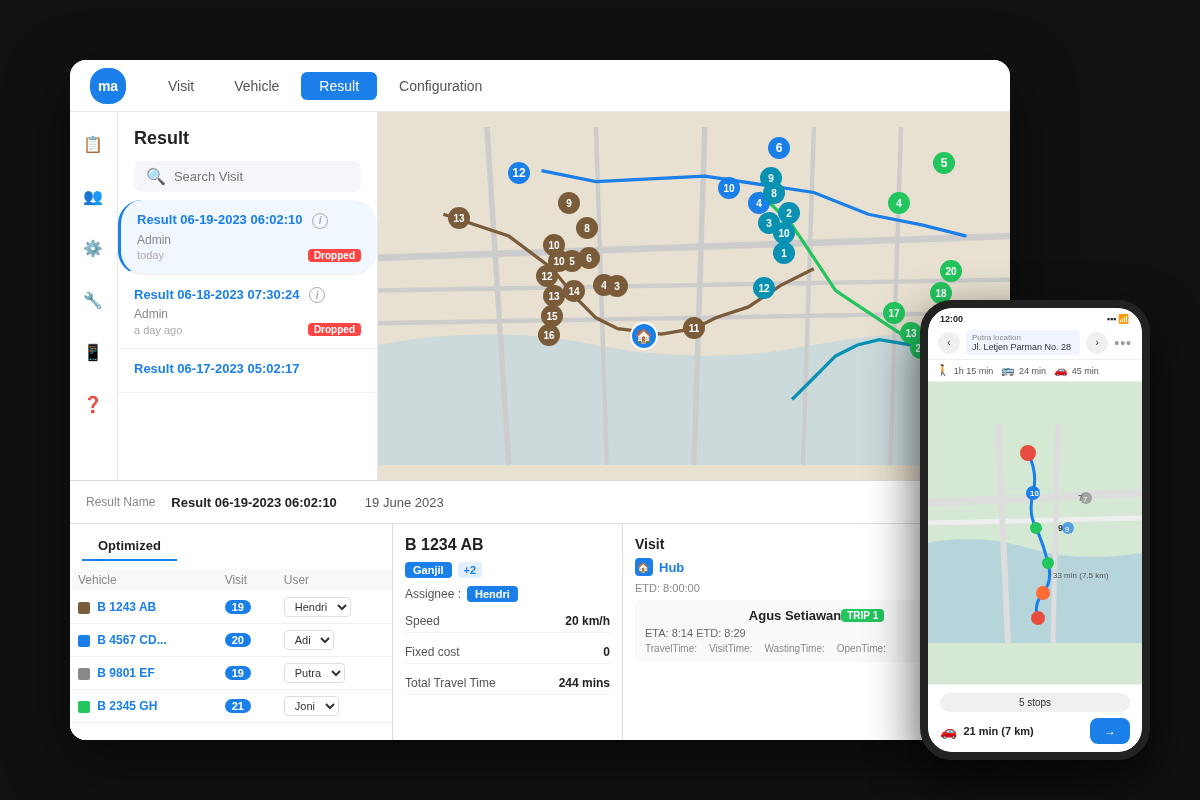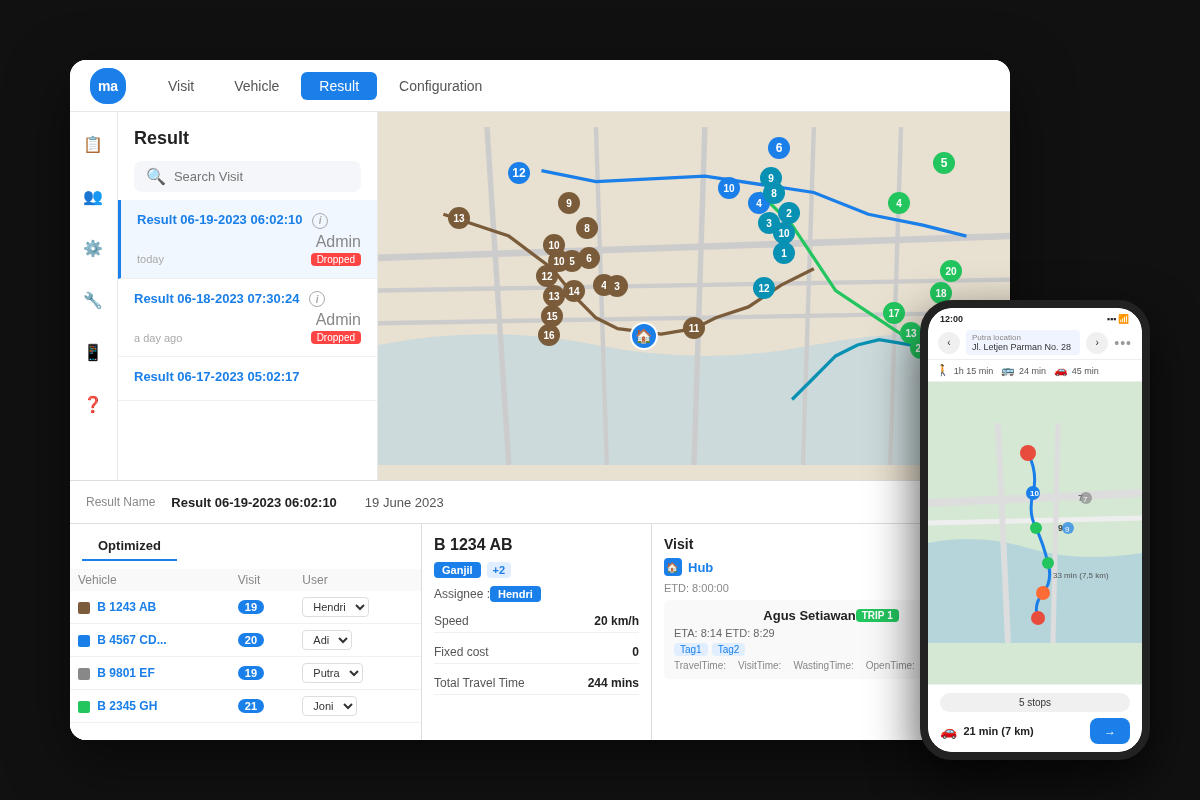--- a/index.html
+++ b/index.html
@@ -142,47 +142,47 @@
       width: 100%;
     }
     .result-item {
       padding: 12px 16px;
       border-bottom: 1px solid #f0f0f0;
       cursor: pointer;
     }
     .result-item.active {
       background: #f0f7ff;
       border-left: 3px solid #1a7fe8;
+      border-radius: 24px;
     }
     .result-item-title {
       font-size: 13px;
       font-weight: 600;
       color: #1a7fe8;
       margin-bottom: 4px;
     }
     .result-item-sub {
-      font-size: 16px;
+      font-size: 12px;
       color: #888;
       margin-bottom: 2px;
-      text-align: right;
     }
     .result-item-meta {
       display: flex;
       justify-content: space-between;
       align-items: center;
       font-size: 11px;
       color: #aaa;
     }
     .dropped-badge {
       background: #ff4444;
       color: #fff;
       border-radius: 4px;
       padding: 1px 6px;
       font-size: 10px;
-      font-weight: 400;
+      font-weight: 700;
     }
     .info-icon {
       display: inline-flex;
       align-items: center;
       justify-content: center;
       width: 16px;
       height: 16px;
       border-radius: 50%;
       border: 1.5px solid #aaa;
       color: #aaa;
@@ -277,21 +277,21 @@
     }
 
     .bottom-content {
       display: flex;
       flex: 1;
       overflow: hidden;
     }
 
     
     .optimized-panel {
-      width: 352px;
+      width: 323px;
       background: #fff;
       border-right: 1px solid #ddd;
       display: flex;
       flex-direction: column;
       padding: 8px 0;
       overflow: hidden;
     }
     .opt-tab {
       padding: 6px 16px;
       font-size: 13px;
@@ -385,21 +385,21 @@
       background: #e0eeff;
       color: #1a7fe8;
       border-radius: 4px;
       padding: 2px 6px;
       font-size: 11px;
       font-weight: 600;
     }
     .assignee-row {
       display: flex;
       align-items: center;
-      gap: 0;
+      gap: 6px;
       font-size: 12px;
       color: #555;
     }
     .assignee-badge {
       background: #1a7fe8;
       color: #fff;
       border-radius: 4px;
       padding: 2px 8px;
       font-size: 11px;
       font-weight: 600;
@@ -893,24 +893,20 @@
             <div class="hub-icon">🏠</div>
             <span>Hub</span>
           </div>
           <div class="etd-text">ETD: 8:00:00</div>
           <div class="person-card">
             <div class="person-header">
               <span class="person-name">Agus Setiawan</span>
               <span class="trip-badge">TRIP 1</span>
             </div>
             <div class="person-eta">ETA: 8:14  ETD: 8:29</div>
-            <div class="tag-row2">
-              <span class="tag2">Tag1</span>
-              <span class="tag2">Tag2</span>
-            </div>
             <div class="time-cols">
               <span>TravelTime:</span>
               <span>VisitTime:</span>
               <span>WastingTime:</span>
               <span>OpenTime:</span>
             </div>
           </div>
         </div>
 
       </div>

